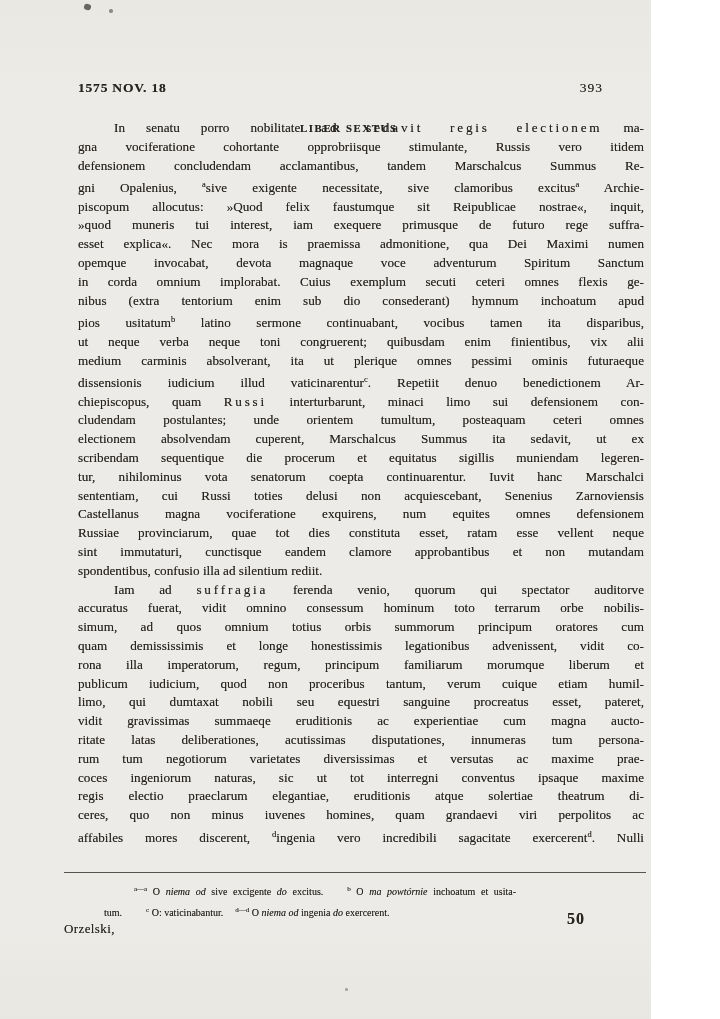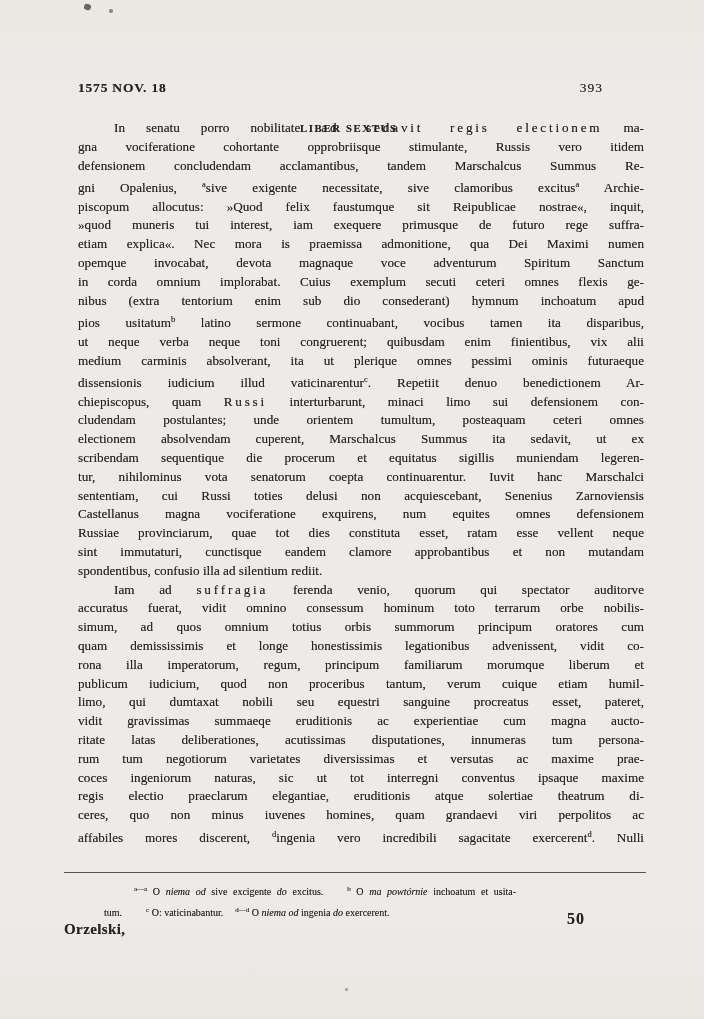--- a/index.html
+++ b/index.html
@@ -1,18 +1,18 @@
 <!DOCTYPE html>
 <html><head>
 <meta charset="utf-8">
 <style>
   html,body{margin:0;padding:0;}
   .page{
     position:relative;
-    width:704px;height:1019px;
+    width:651px;height:1019px;
     background:linear-gradient(180deg,#e9e8e3 0%,#edebe7 10%,#edebe7 90%,#e8e7e2 100%);
     overflow:hidden;
     font-family:"Liberation Serif","DejaVu Serif",serif;
     color:#26231f;
     text-shadow:0 0 .4px rgba(38,35,31,.5);
   }
   .header{position:absolute;left:78px;top:80px;width:566px;height:18px;}
   .date{position:absolute;left:0;top:0;font-weight:700;font-size:13.5px;letter-spacing:.8px;}
   .title{position:absolute;left:222px;top:2.5px;font-weight:700;font-size:10.8px;letter-spacing:1.6px;margin-top:39px;}
   .pageno{position:absolute;right:41px;top:0;font-size:13.5px;letter-spacing:1px;}
@@ -25,21 +25,21 @@
   .sup{font-size:8.5px;vertical-align:4.5px;letter-spacing:0;}
   .i{font-style:italic;}
   .gap{display:inline-block;width:24px;}
   .gap2{display:inline-block;width:12px;}
 
   .fnrule{position:absolute;left:64px;top:872px;width:582px;border-top:1.2px solid #57534d;}
   .fnblock{position:absolute;left:104px;top:880px;width:412px;font-size:10px;line-height:19px;}
   .fnblock .sup{font-size:7px;vertical-align:3.5px;}
   .fnblock .line.findent{text-indent:30px;}
 
-  .catchword{position:absolute;left:64px;top:921px;font-size:15px;letter-spacing:.4px;font-weight:bold;}
+  .catchword{position:absolute;left:64px;top:921px;font-size:13px;letter-spacing:.4px;}
   .sheetno{position:absolute;left:567px;top:910px;font-size:16px;font-weight:600;letter-spacing:1px;}
 
   .speck{position:absolute;background:#3c3b38;border-radius:45%;}
   .sp1{left:84px;top:4px;width:7px;height:6px;opacity:.75;transform:rotate(18deg);}
   .sp2{left:109px;top:9px;width:4px;height:4px;opacity:.55;}
   .sp3{left:345px;top:988px;width:3px;height:3px;opacity:.4;}
 </style>
 </head>
 <body>
 
@@ -54,21 +54,21 @@
     <span class="pageno">393</span>
   </div>
 
   <div class="bodytext" id="body-lines">
       <div class="line indent"><span>In senatu porro nobilitate </span><span class="sp">ad sedavit regis electionem</span><span> ma-</span></div>
       <div class="line"><span>gna vociferatione cohortante opprobriisque stimulante, Russis vero itidem</span></div>
       <div class="line"><span>defensionem concludendam acclamantibus, tandem Marschalcus Summus Re-</span></div>
       <div class="line"><span>gni Opalenius, </span><span class="sup">a</span><span>sive exigente necessitate, sive clamoribus excitus</span><span class="sup">a</span><span> Archie-</span></div>
       <div class="line"><span>piscopum allocutus: »Quod felix faustumque sit Reipublicae nostrae«, inquit,</span></div>
       <div class="line"><span>»quod muneris tui interest, iam exequere primusque de futuro rege suffra-</span></div>
-      <div class="line"><span>etiam explica«. Nec mora is praemissa admonitione, qua Dei Maximi numen</span></div>
+      <div class="line"><span>esset explica«. Nec mora is praemissa admonitione, qua Dei Maximi numen</span></div>
       <div class="line"><span>opemque invocabat, devota magnaque voce adventurum Spiritum Sanctum</span></div>
       <div class="line"><span>in corda omnium implorabat. Cuius exemplum secuti ceteri omnes flexis ge-</span></div>
       <div class="line"><span>nibus (extra tentorium enim sub dio consederant) hymnum inchoatum apud</span></div>
       <div class="line"><span>pios usitatum</span><span class="sup">b</span><span> latino sermone continuabant, vocibus tamen ita disparibus,</span></div>
       <div class="line"><span>ut neque verba neque toni congruerent; quibusdam enim finientibus, vix alii</span></div>
       <div class="line"><span>medium carminis absolverant, ita ut plerique omnes pessimi ominis futuraeque</span></div>
       <div class="line"><span>dissensionis iudicium illud vaticinarentur</span><span class="sup">c</span><span>. Repetiit denuo benedictionem Ar-</span></div>
       <div class="line"><span>chiepiscopus, quam </span><span class="sp">Russi</span><span> interturbarunt, minaci limo sui defensionem con-</span></div>
       <div class="line"><span>cludendam postulantes; unde orientem tumultum, posteaquam ceteri omnes</span></div>
       <div class="line"><span>electionem absolvendam cuperent, Marschalcus Summus ita sedavit, ut ex</span></div>

